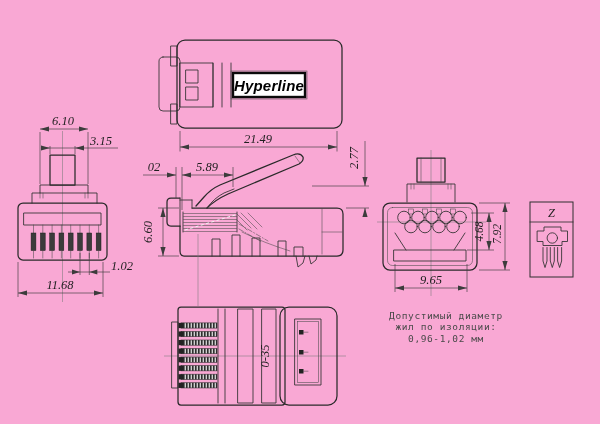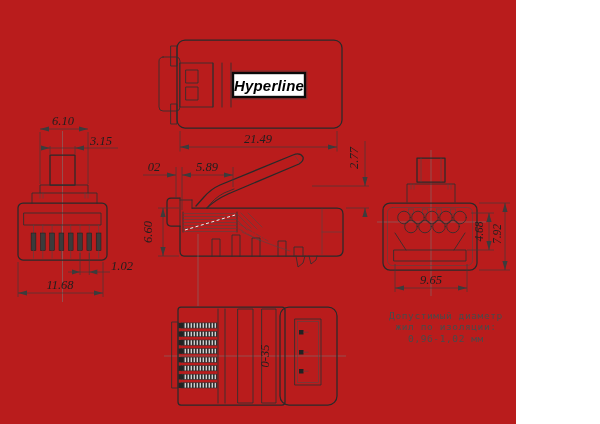--- a/index.html
+++ b/index.html
@@ -1,16 +1,16 @@
 <!DOCTYPE html>
 <html><head>
 <meta charset="utf-8">
 <style>
   html,body{margin:0;padding:0;background:#ffffff;}
-  #canvas{width:516px;height:424px;background:#b91c1c;position:relative;overflow:hidden;
+  #canvas{width:600px;height:424px;background:#f9a8d4;position:relative;overflow:hidden;
           font-family:"Liberation Serif", serif;}
   svg{display:block;}
   .ol{fill:none;stroke:#2a2a2a;stroke-width:1.25;stroke-linejoin:round;stroke-linecap:round;}
   .md{fill:none;stroke:#2f2f2f;stroke-width:0.85;stroke-linejoin:round;stroke-linecap:round;}
   .tn{fill:none;stroke:#4a4a4a;stroke-width:0.55;stroke-linecap:round;}
   .dim{fill:none;stroke:#3c3c3c;stroke-width:0.65;}
   .cl{fill:none;stroke:#7a7a7a;stroke-width:0.55;}
   .arr{fill:#3c3c3c;stroke:none;}
   .dimtxt{font-family:"Liberation Serif","DejaVu Serif",serif;font-style:italic;
           font-size:12.5px;fill:#1f1f1f;}

